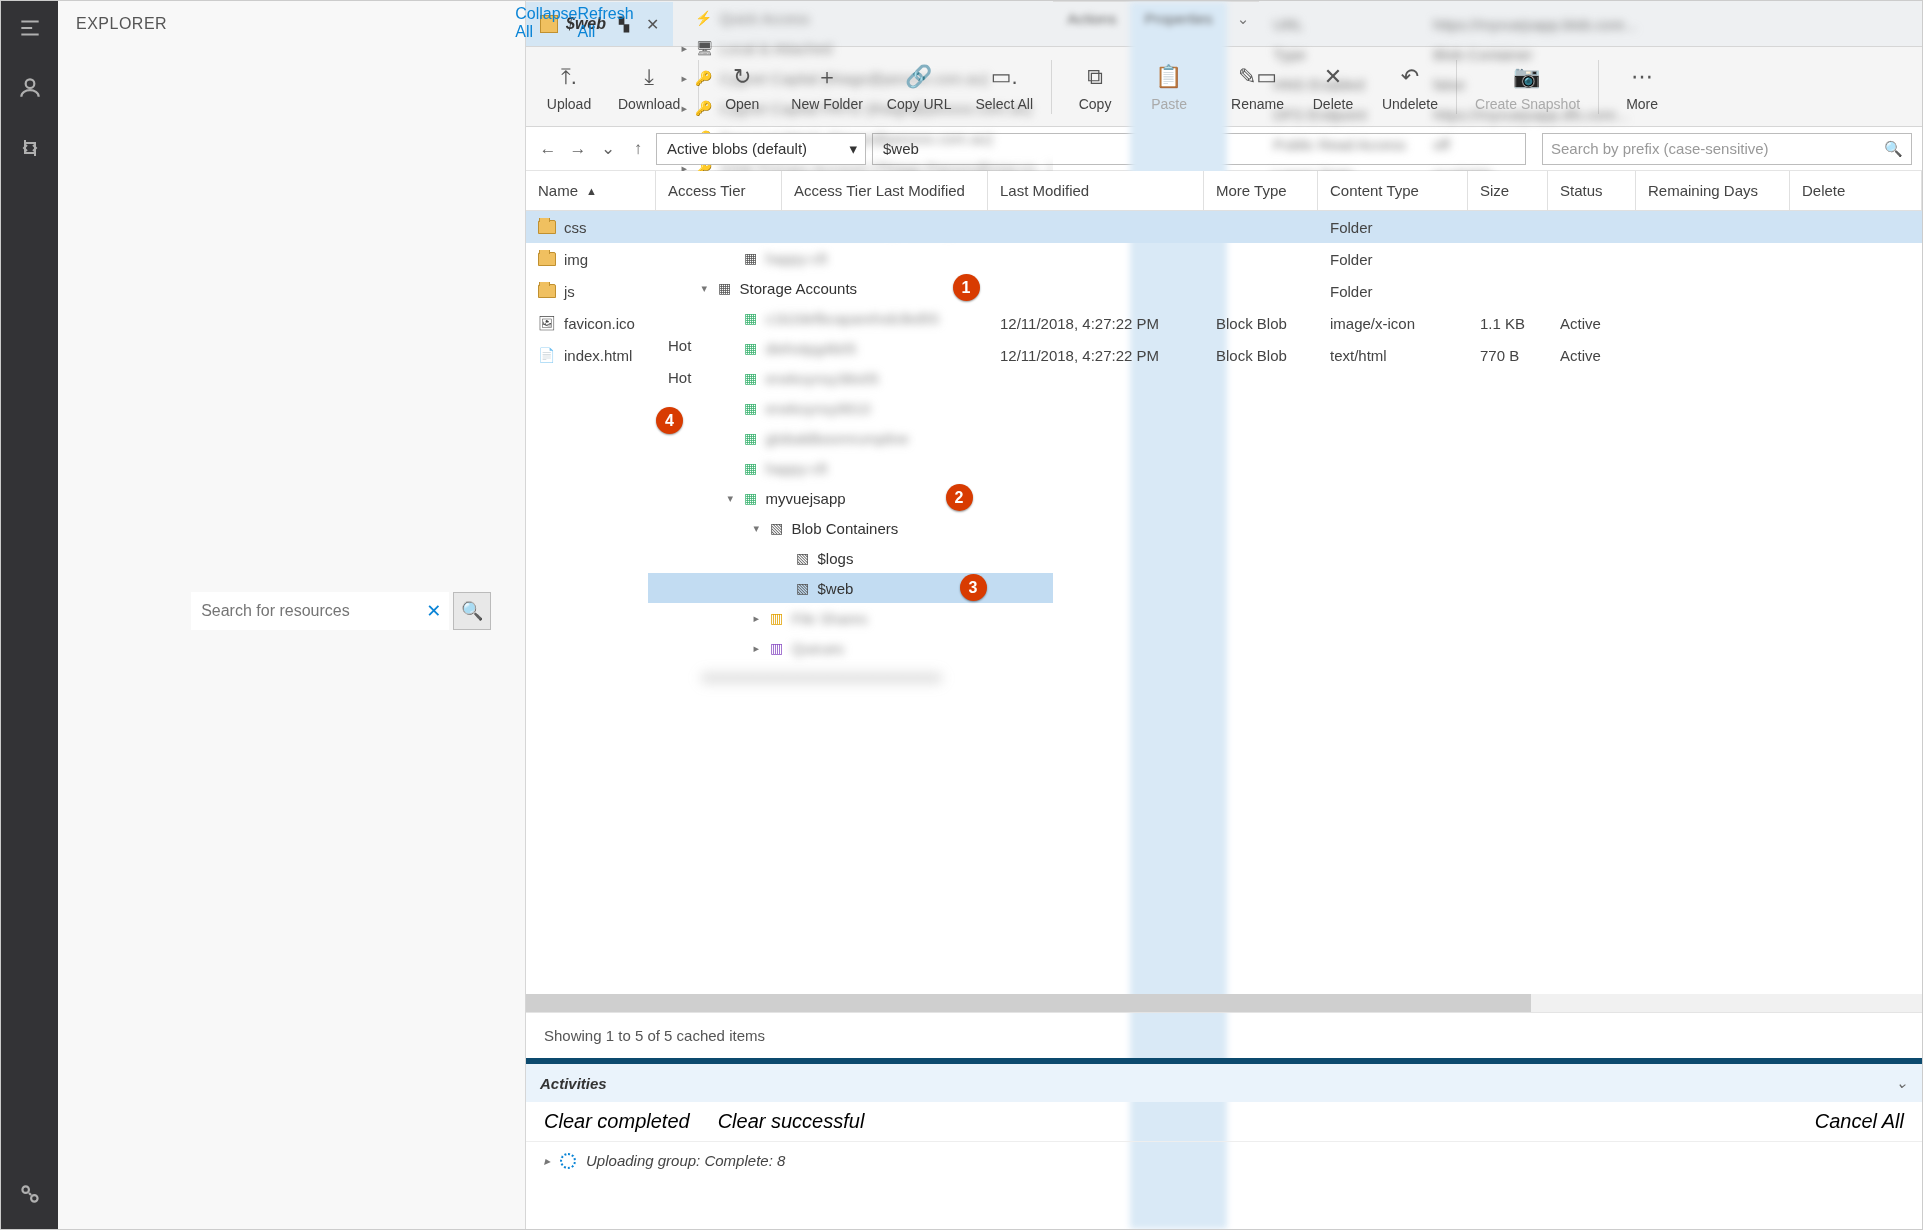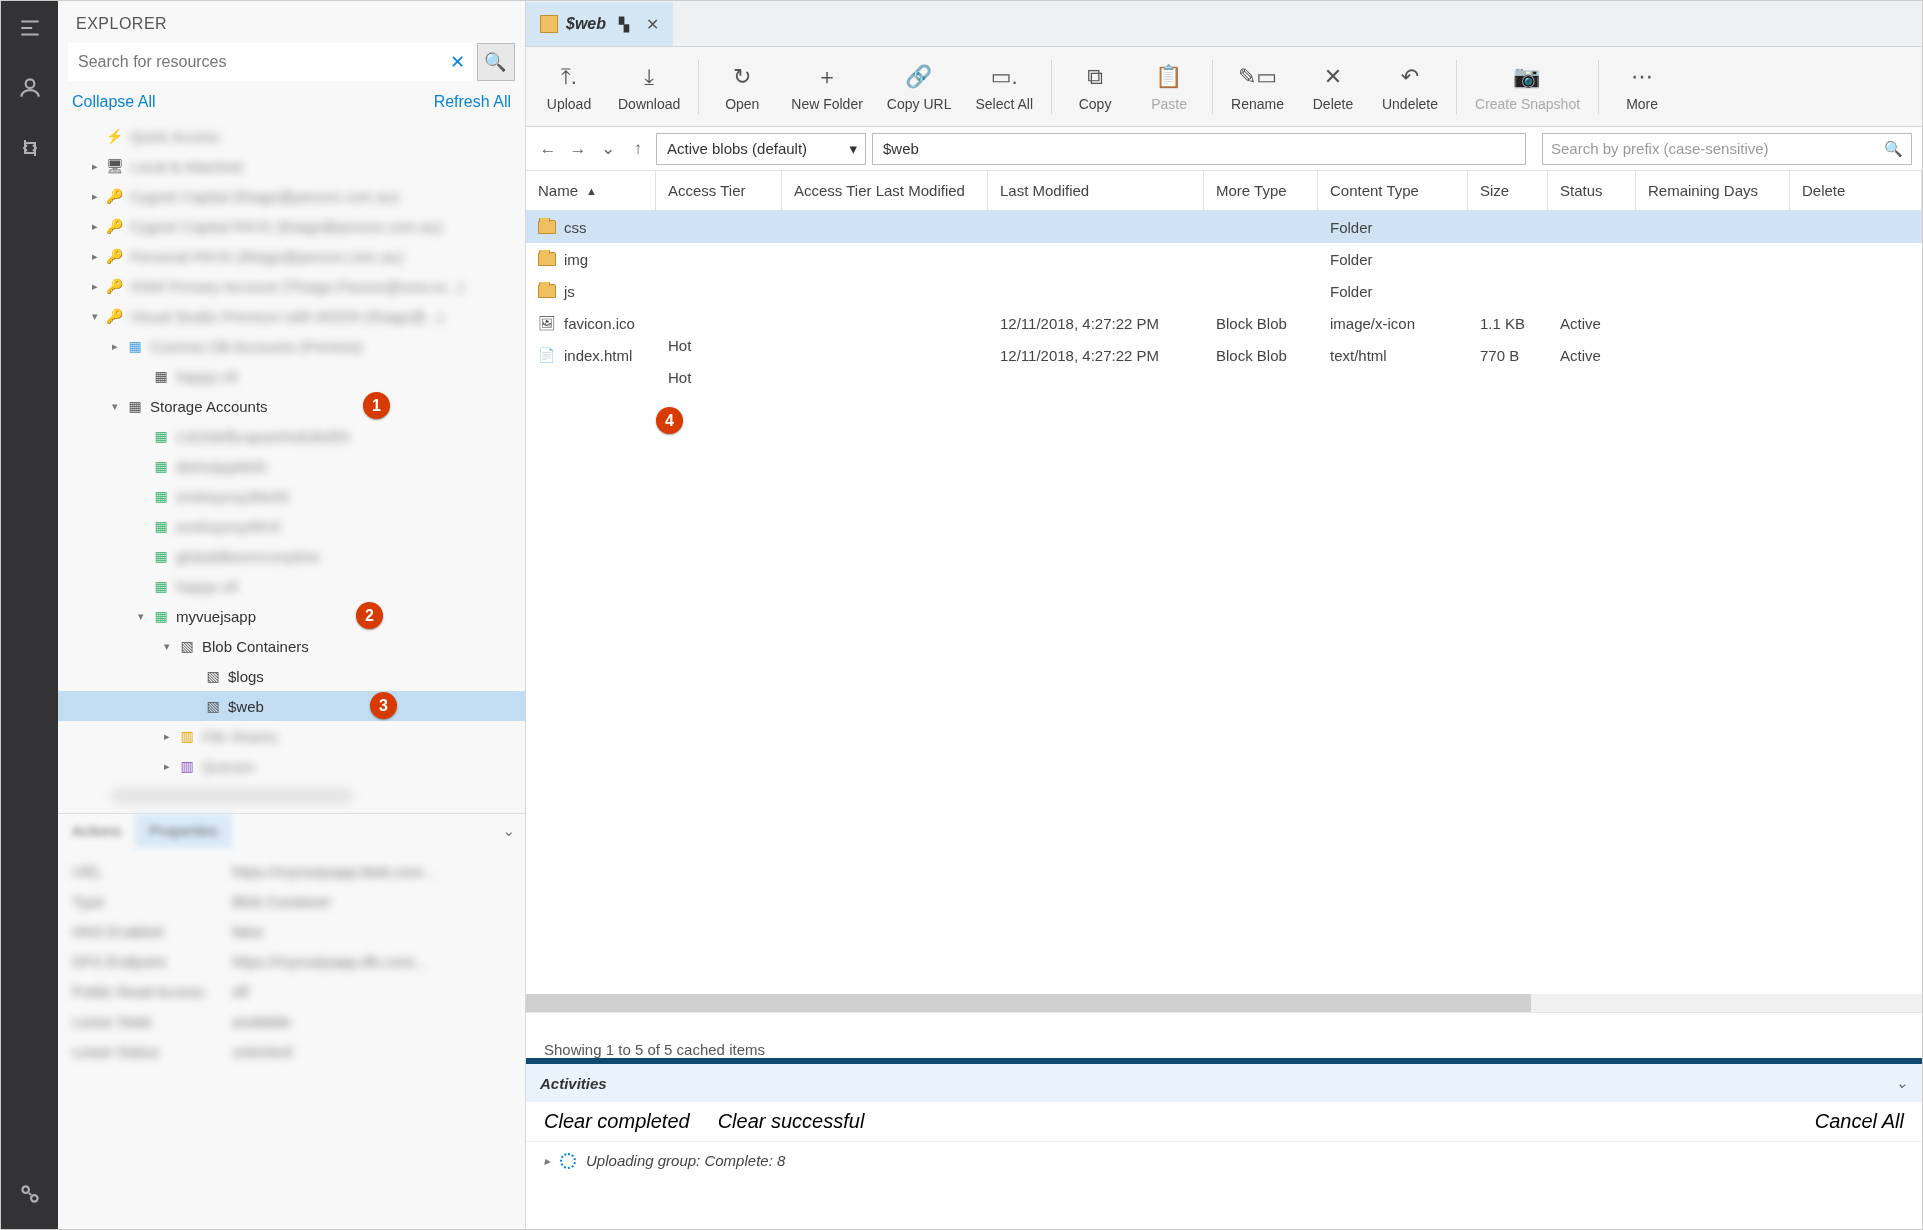--- a/index.html
+++ b/index.html
@@ -4,21 +4,21 @@
 <style>
 * { box-sizing: border-box; margin: 0; padding: 0; font-family: "Segoe UI", Arial, sans-serif; }
 body { width: 1923px; height: 1230px; background: #fff; overflow: hidden; display: flex; border: 1px solid #ccc; }
 
 
 .rail { width: 57px; background: #333336; display: flex; flex-direction: column; align-items: center; padding-top: 10px; gap: 26px; }
 .rail .rail-icon { width: 34px; height: 34px; display: flex; align-items: center; justify-content: center; color: #b0b0b0; font-size: 24px; cursor: pointer; }
 .rail .spacer { flex: 1; }
 
 
-.explorer { width: 468px; background: #f8f8f8; border-right: 1px solid #d6d6d6; display: flex; flex-direction: column; position: relative; }
+.explorer { width: 468px; background: #f8f8f8; border-right: 1px solid #d6d6d6; display: flex; flex-direction: row; position: relative; }
 .explorer-title { font-size: 16px; color: #555; padding: 14px 14px 10px 18px; letter-spacing: .5px; }
 .search-row { display: flex; align-items: center; padding: 0 10px 8px 10px; gap: 4px; }
 .search-box { flex: 1; position: relative; border: 1px solid #078d4; border-color:#0a84d6; background:#fff; height: 38px; display:flex; align-items:center;}
 .search-box input { border:none; outline:none; flex:1; padding: 0 10px; font-size:16px; color:#555; }
 .search-box .clear { color:#0a84d6; font-size:18px; padding:0 8px; cursor:pointer; }
 .search-btn { width:38px; height:38px; background:#e8e8e8; border:1px solid #bbb; display:flex; align-items:center; justify-content:center; color:#555; font-size:18px; cursor:pointer;}
 .link-row { display:flex; justify-content:space-between; padding:4px 14px 8px 14px; font-size:16px; }
 .link-row a { color:#0a84d6; text-decoration:none; cursor:pointer; }
 
 .tree { flex:0 0 auto; padding: 2px 0 6px 0; font-size:15px; color:#555; overflow:hidden; }
@@ -74,21 +74,21 @@
 .grow.selected{ background:#cfe3f4;}
 .gc{ padding:0 12px; display:flex; align-items:center; white-space:nowrap; overflow:hidden;}
 .gc-name{width:130px; gap:8px;} .gc-acc{width:126px;margin-top:44px;} .gc-aclm{width:206px;} .gc-lm{width:216px;} .gc-bt{width:114px;} .gc-ct{width:150px;} .gc-sz{width:80px;} .gc-st{width:88px;} .gc-rd{width:154px;}
 .ficon{ width:18px;height:18px; display:inline-flex; align-items:center; justify-content:center; font-size:14px;}
 .folder-i{ width:18px;height:14px; background:#f0c060; border:1px solid #c09030; border-radius:2px 2px 0 0; position:relative;}
 .folder-i::before{content:""; position:absolute; top:-4px;left:0;width:9px;height:4px;background:#f0c060;border:1px solid #c09030;border-bottom:none;}
 
 .hscroll { height:18px; background:#f1f1f1; position:relative;}
 .hscroll::before{content:""; position:absolute; left:0; top:0; height:100%; width:72%; background:#cfcfcf;}
 
-.footer-row{ height:46px; display:flex; align-items:flex-end; padding:0 18px; font-size:15px; color:#555; border-top:1px solid #e4e4e4;}
+.footer-row{ height:46px; display:flex; align-items:center; padding:0 18px; font-size:15px; color:#555; border-top:1px solid #e4e4e4;}
 
 .activities{ border-top:6px solid #0c4a6e;font-style:italic;}
 .act-head{ height:38px; background:#eaf3fb; display:flex; align-items:center; padding:0 14px; font-size:15px; color:#333; font-weight:600;}
 .act-head .collapse{ margin-left:auto; font-weight:normal; cursor:pointer; color:#666;}
 .act-sub{ height:40px; display:flex; align-items:center; gap:28px; padding:0 18px; border-bottom:1px solid #eee;}
 .act-sub a{ color:#000000; text-decoration:none; font-size:20px; cursor:pointer;}
 .act-sub .cancel{ margin-left:auto;}
 .act-item{ padding:10px 18px 60px 18px; font-size:15px; color:#444; display:flex; align-items:center; gap:10px;}
 .spinner{ width:16px;height:16px; border:2px dotted #0a84d6; border-radius:50%;} 
 

